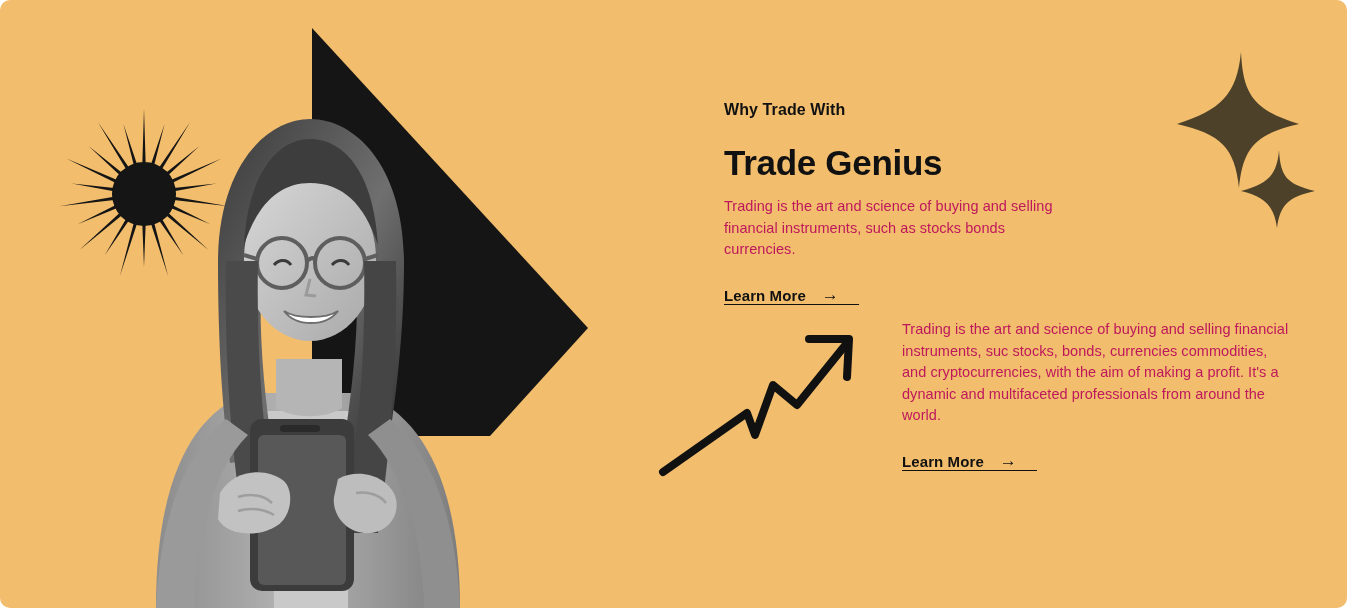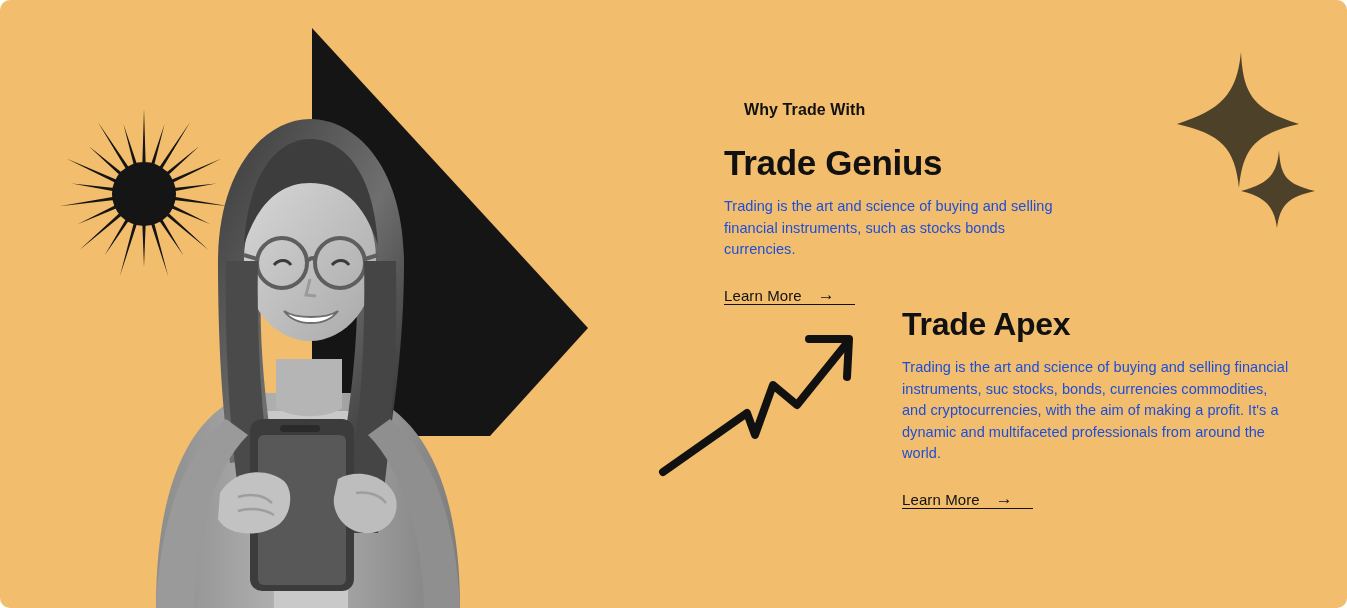--- a/index.html
+++ b/index.html
@@ -53,55 +53,54 @@
 
   #feature-block-genius { left: 64px; top: 100px; width: 340px; }
   #feature-block-apex   { left: 242px; top: 305px; width: 390px; }
 
   .eyebrow {
     font-size: 16px;
     font-weight: bold;
     color: #111111;
     letter-spacing: .1px;
     line-height: 20px;
-    margin-left: 20px;
   }
 
   .feature-title {
     font-size: 35px;
     font-weight: bold;
     color: #111111;
     letter-spacing: -.3px;
     line-height: 38px;
     margin-top: 24px;
   }
   #feature-block-apex .feature-title {
     font-size: 32px;
     margin-top: 0;
   }
 
   .feature-body {
     font-size: 14.5px;
-    color: #1d4ed8;
+    color: #be185d;
     line-height: 21.5px;
     margin-top: 14px;
     letter-spacing: .05px;
   }
 
   .learn-more {
     display: inline-flex;
     align-items: center;
     gap: 16px;
     margin-top: 26px;
     padding-bottom: 0;
     padding-right: 20px;
     border-bottom: 1.6px solid #111111;
     color: #111111;
     font-size: 15px;
-    font-weight: 400;
+    font-weight: 700;
     text-decoration: none;
     cursor: pointer;
     letter-spacing: .1px;
   }
   .learn-more .arrow-glyph {
     display: inline-block;
     font-size: 17px;
     line-height: 1;
     transform: translateY(-1px);
   }
@@ -211,21 +210,20 @@
       <div class="eyebrow">Why Trade With</div>
       <h2 class="feature-title">Trade Genius</h2>
       <p class="feature-body">Trading is the art and science of buying and selling financial instruments, such as stocks bonds currencies.</p>
       <a class="learn-more" href="#">
         <span>Learn More</span>
         <span class="arrow-glyph">→</span>
       </a>
     </section>
 
     <section class="feature-block" id="feature-block-apex">
-      <h2 class="feature-title">Trade Apex</h2>
       <p class="feature-body">Trading is the art and science of buying and selling financial instruments, suc stocks, bonds, currencies commodities, and cryptocurrencies, with the aim of making a profit. It's a dynamic and multifaceted professionals from around the world.</p>
       <a class="learn-more" href="#">
         <span>Learn More</span>
         <span class="arrow-glyph">→</span>
       </a>
     </section>
 
   </div>
 </div>
 

